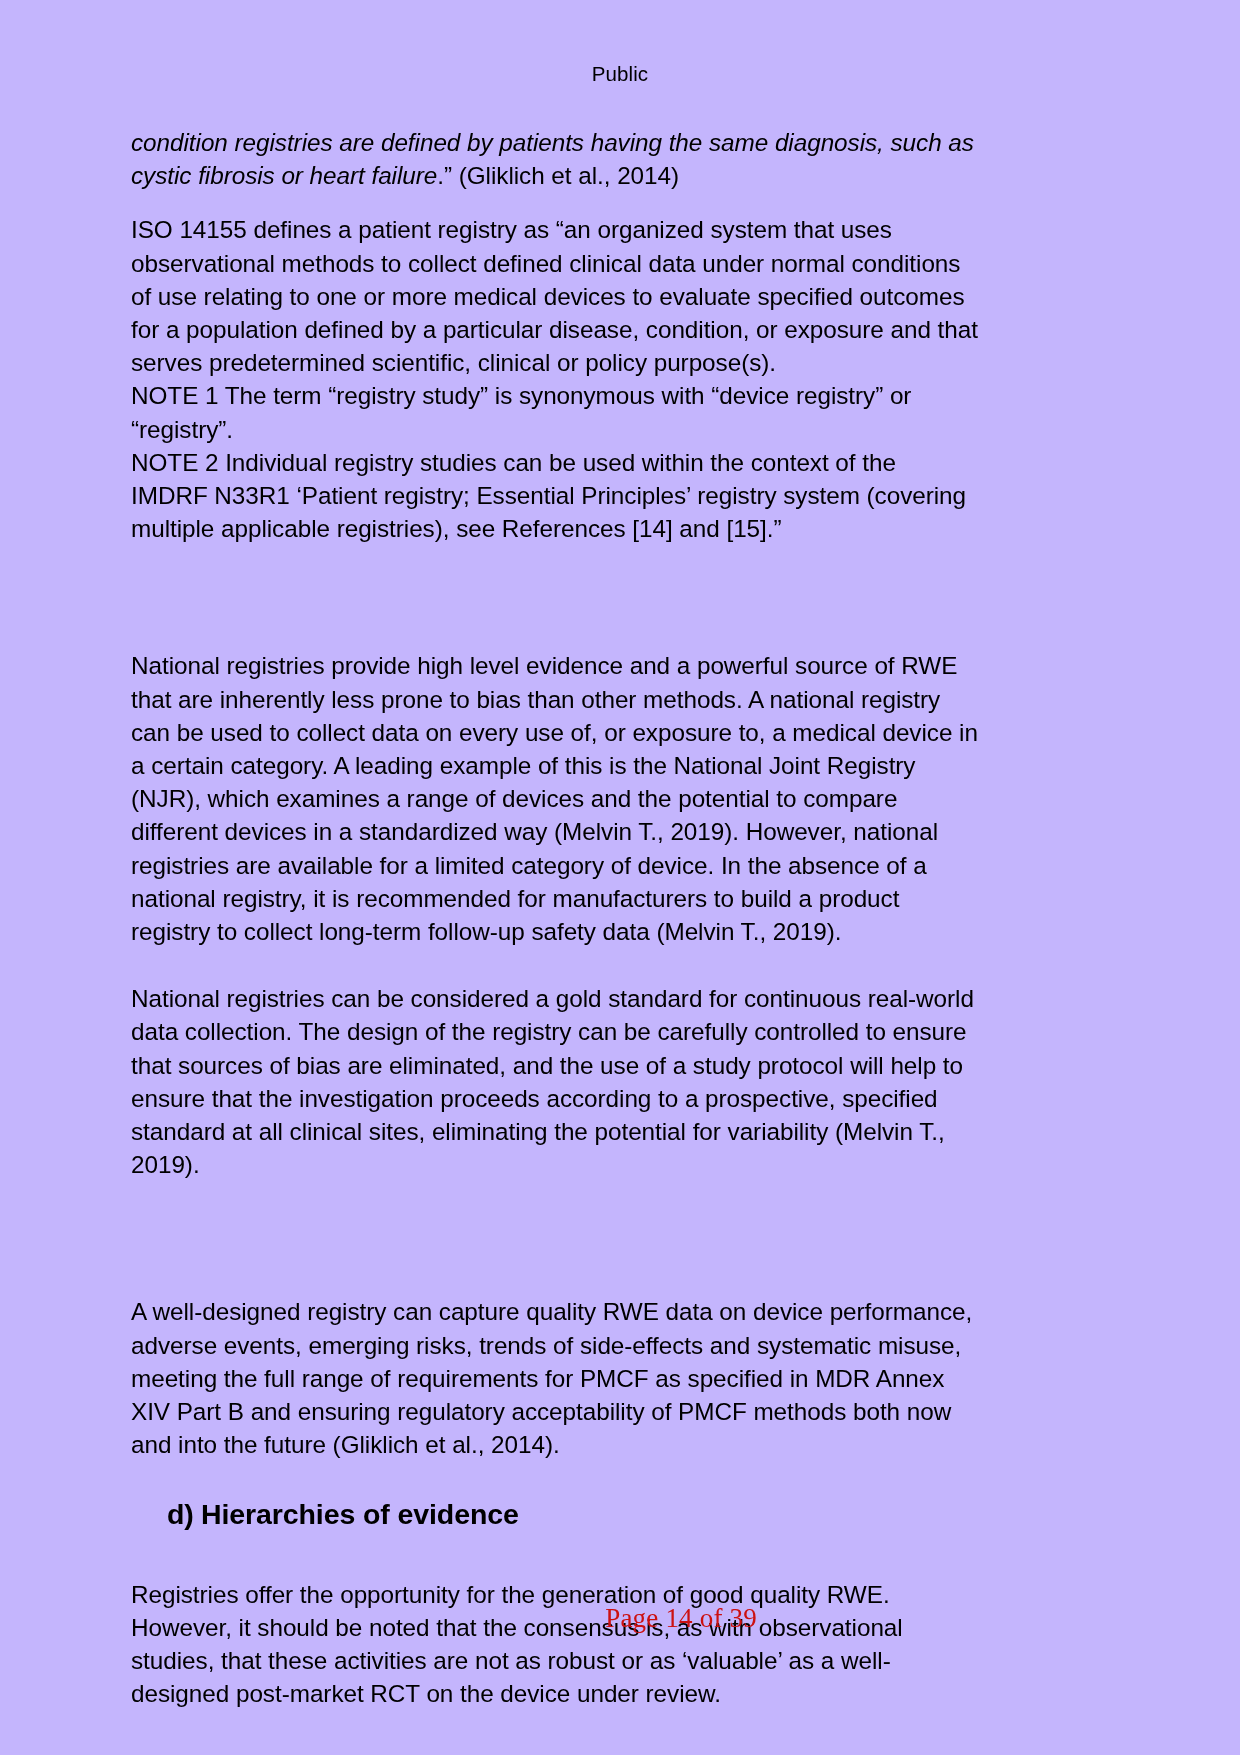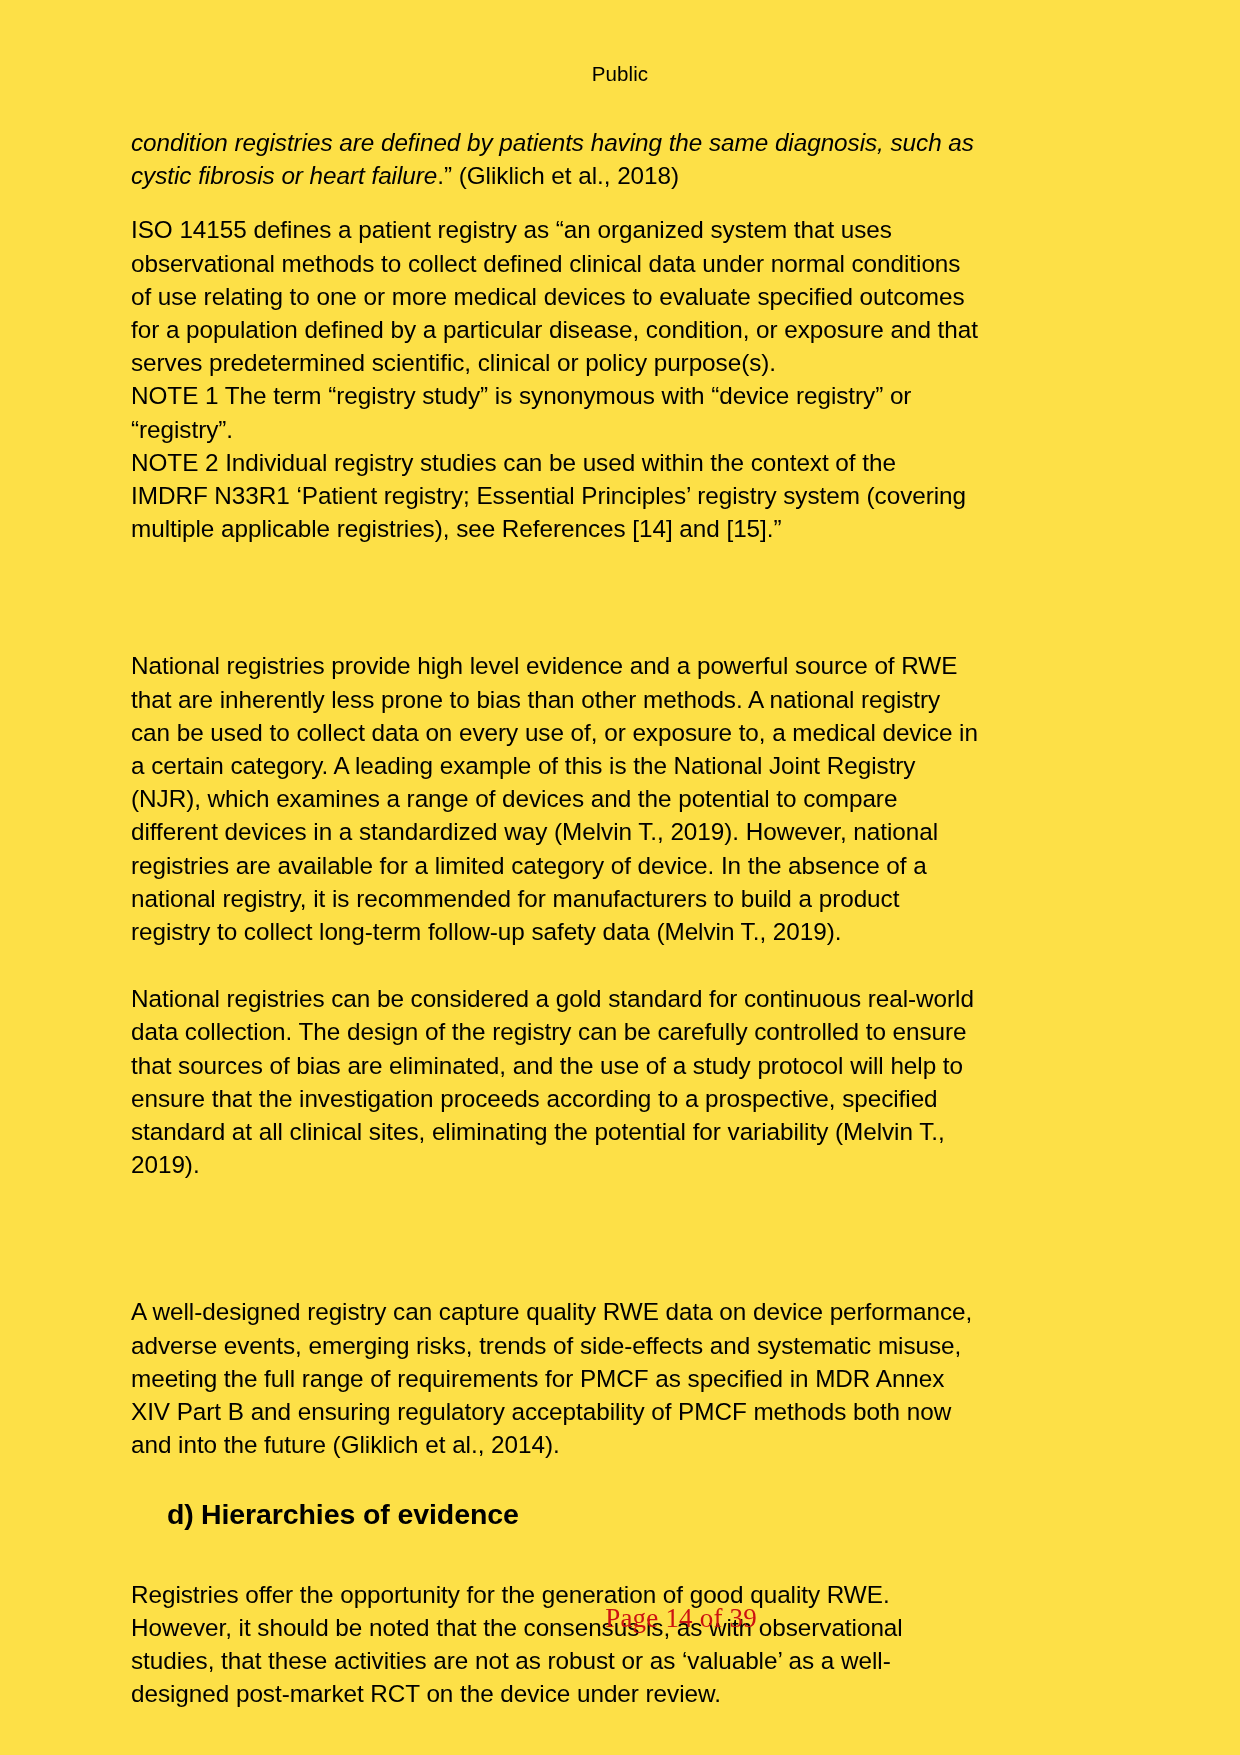--- a/index.html
+++ b/index.html
@@ -4,21 +4,21 @@
 <style>
   html, body {
     margin: 0;
     padding: 0;
     background: #ffffff;
   }
   .page {
     position: relative;
     width: 1240px;
     height: 1755px;
-    background: #fde047;
+    background: #c4b5fd;
     font-family: "Liberation Sans", sans-serif;
     color: #000000;
     box-sizing: border-box;
     overflow: hidden;
   }
   .header-band {
     position: absolute;
     top: 62px;
     left: 0;
     width: 1240px;
@@ -91,21 +91,21 @@
 <body>
 
 <div class="page">
 
   <div class="header-band">
     <span class="header-label">Public</span>
   </div>
 
   <div class="content">
 
-    <p class="para"><em class="para italic" style="display:inline">condition registries are defined by patients having the same diagnosis, such as cystic fibrosis or heart failure</em><span>.” (Gliklich et al., 2018)</span></p>
+    <p class="para"><em class="para italic" style="display:inline">condition registries are defined by patients having the same diagnosis, such as cystic fibrosis or heart failure</em><span>.” (Gliklich et al., 2014)</span></p>
 
     <div class="gap-sm"></div>
 
 
     <p class="para">ISO 14155 defines a patient registry as “an organized system that uses observational methods to collect defined clinical data under normal conditions of use relating to one or more medical devices to evaluate specified outcomes for a population defined by a particular disease, condition, or exposure and that serves predetermined scientific, clinical or policy purpose(s).</p>
 
     <p class="para">NOTE 1 The term “registry study” is synonymous with “device registry” or “registry”.</p>
 
     <p class="para">NOTE 2 Individual registry studies can be used within the context of the IMDRF N33R1 ‘Patient registry; Essential Principles’ registry system (covering multiple applicable registries), see References [14] and [15].”</p>
 

